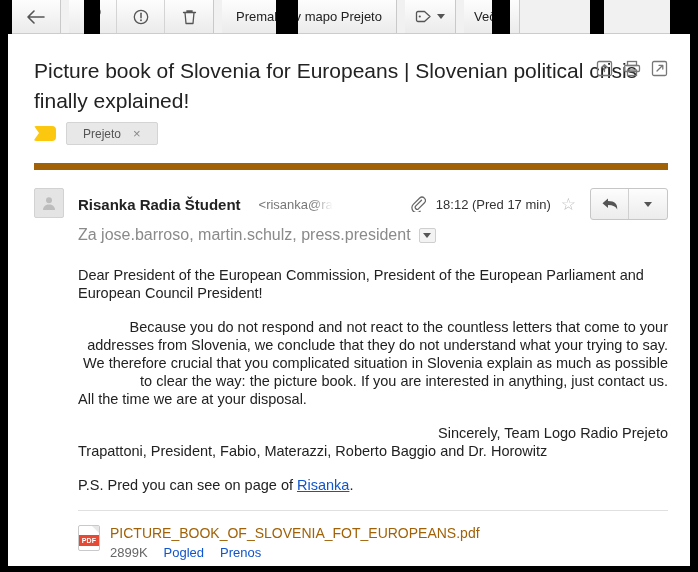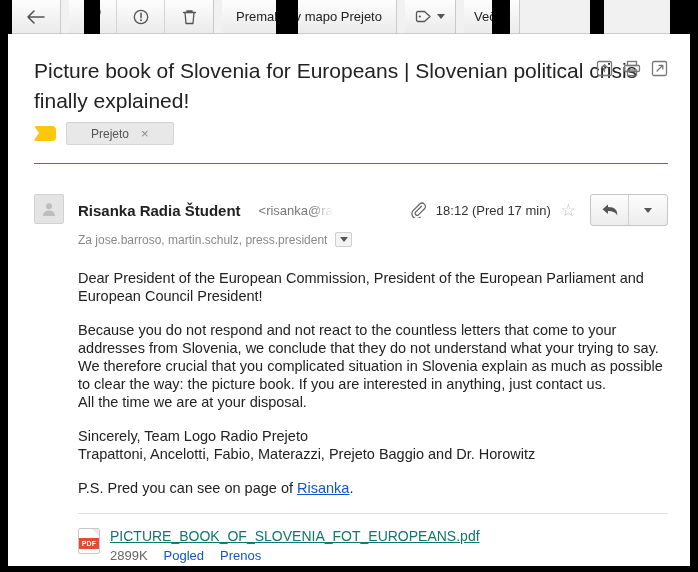--- a/index.html
+++ b/index.html
@@ -158,42 +158,42 @@
     border-bottom: 7.5px solid transparent;
     border-left: 5px solid #ffffff;
   }
   .label-chip {
     display: inline-flex;
     align-items: center;
     gap: 12px;
     background: #e8e8e8;
     border: 1px solid #d4d4d4;
     border-radius: 2px;
-    padding: 3px 24px;
+    padding: 3px 16px;
     font-size: 12px;
     color: #555;
     cursor: pointer;
   }
   .chip-x { color: #888; font-size: 13px; cursor: pointer; }
 
   .subject-icons {
     position: absolute;
     top: 26px; right: 22px;
     display: flex;
     gap: 10px;
     align-items: center;
   }
   .sicon { color: #777; cursor: pointer; }
 
   
   .msg-head {
     position: relative;
     margin: 18px 22px 0 26px;
-    border-top: 1px solid #a16207;
-    padding-top: 30px;
+    border-top: 7px solid #a16207;
+    padding-top: 18px;
     display: flex;
     align-items: flex-start;
   }
   .avatar {
     width: 30px; height: 30px;
     background: #e4e4e4;
     border: 1px solid #d2d2d2;
     border-radius: 2px;
     display: flex; align-items: center; justify-content: center;
     margin-right: 14px;
@@ -247,42 +247,42 @@
     display: flex; align-items: center; justify-content: center;
     cursor: pointer;
     color: #444;
   }
   .reply-btn { border-right: 1px solid #d0d0d0; }
 
   .recipients {
     margin: 6px 0 0 0;
     display: flex;
     align-items: center;
-    font-size: 12px;
+    font-size: 16px;
     color: #8a8a8a;
   }
   .recip-caret {
     margin-left: 8px;
     width: 17px; height: 15px;
     border: 1px solid #cfcfcf;
     border-radius: 2px;
     background: #f3f3f3;
     display: flex; align-items: center; justify-content: center;
     cursor: pointer;
   }
 
   
   .body-text {
     margin: 22px 22px 0 70px;
     font-size: 14.5px;
     line-height: 18px;
     color: #222;
   }
   .body-text p { margin: 0 0 16px 0; }
-  .body-text p.tight { margin-bottom: 0; }
+  .body-text p.tight { margin-bottom: 0; text-align: right; }
   .body-text a { color: #1155cc; }
 
   
   .attach-sec {
     margin: 10px 22px 0 70px;
     border-top: 1px solid #e0e0e0;
     padding-top: 14px;
     display: flex;
     align-items: flex-start;
   }
@@ -307,23 +307,22 @@
     left: 0; bottom: 4px;
     width: 100%; height: 11px;
     background: #e64a35;
     display: flex; align-items: center; justify-content: center;
     color: #fff; font-size: 7px; font-weight: bold;
     letter-spacing: .2px;
   }
   .attach-info { display: flex; flex-direction: column; }
   .attach-name {
     font-size: 14px;
-    color: #0f766e;
+    color: #a16207;
     white-space: nowrap;
-    text-decoration: underline;
   }
   .attach-meta {
     margin-top: 4px;
     font-size: 13px;
     color: #666;
     display: flex;
     gap: 16px;
     align-items: center;
   }
   .attach-meta a { color: #1155cc; text-decoration: none; cursor: pointer; }
@@ -493,21 +492,21 @@
           </span>
         </div>
       </div>
     </div>
 
     <div class="body-text">
       <p>Dear President of the European Commission, President of the European Parliament and European Council President!</p>
       <p class="tight">Because you do not respond and not react to the countless letters that come to your addresses from Slovenia, we conclude that they do not understand what your trying to say. We therefore crucial that you complicated situation in Slovenia explain as much as possible to clear the way: the picture book. If you are interested in anything, just contact us.</p>
       <p>All the time we are at your disposal.</p>
       <p class="tight">Sincerely, Team Logo Radio Prejeto</p>
-      <p>Trapattoni, Ancelotti, Fabio, Materazzi, Prejeto Baggio and Dr. Horowitz</p>
+      <p>Trapattoni, President, Fabio, Materazzi, Roberto Baggio and Dr. Horowitz</p>
       <p><span>P.S. Pred you can see on page of </span><a href="#">Risanka</a><span>.</span></p>
     </div>
 
     <div class="attach-sec">
       <span class="pdf-icon">
         <span class="pdf-band">PDF</span>
       </span>
       <span class="attach-info">
         <span class="attach-name">PICTURE_BOOK_OF_SLOVENIA_FOT_EUROPEANS.pdf</span>
         <span class="attach-meta">

